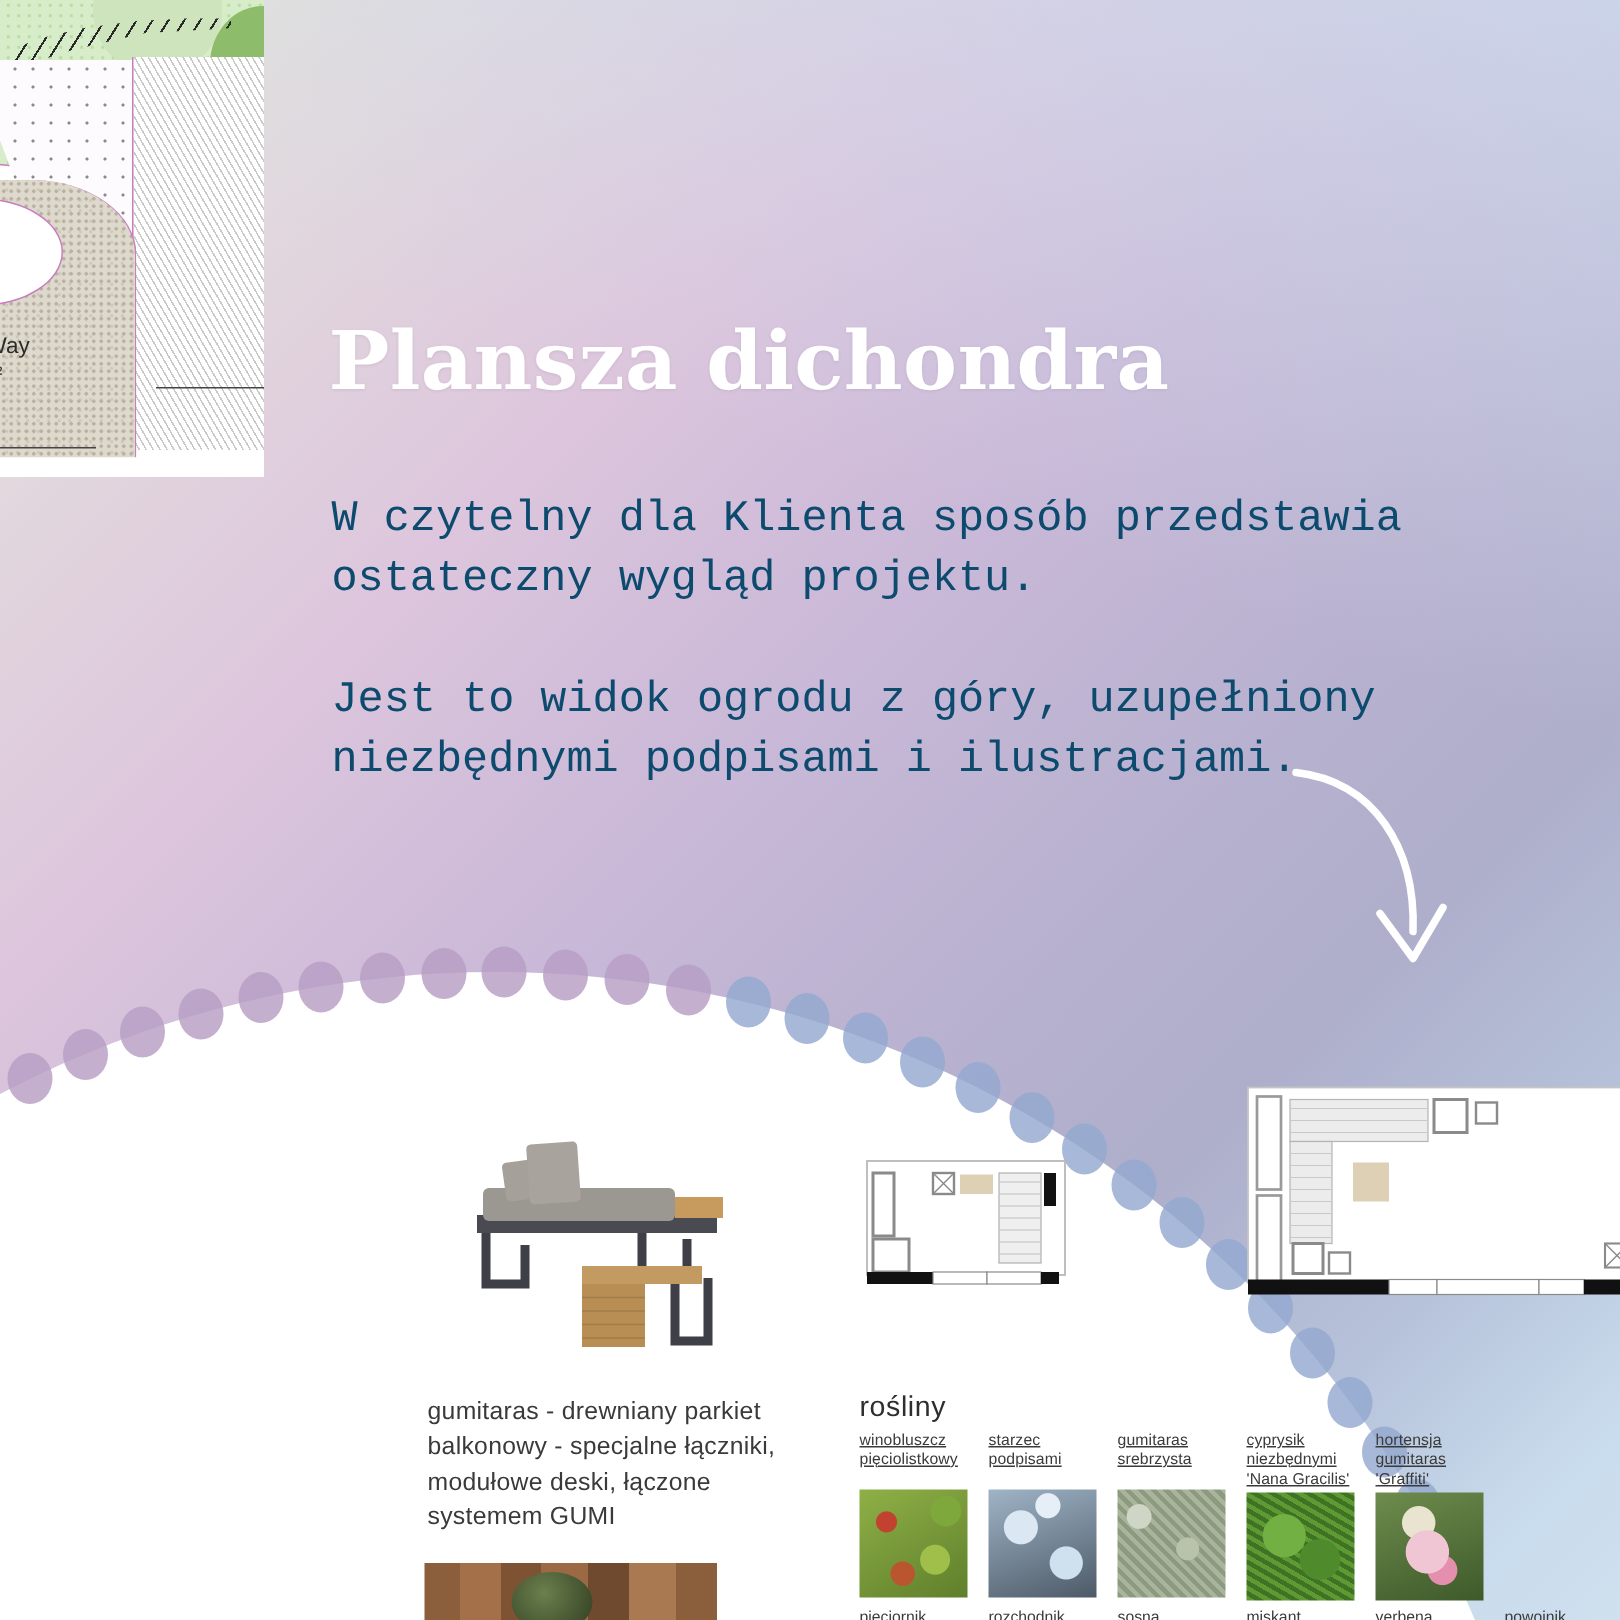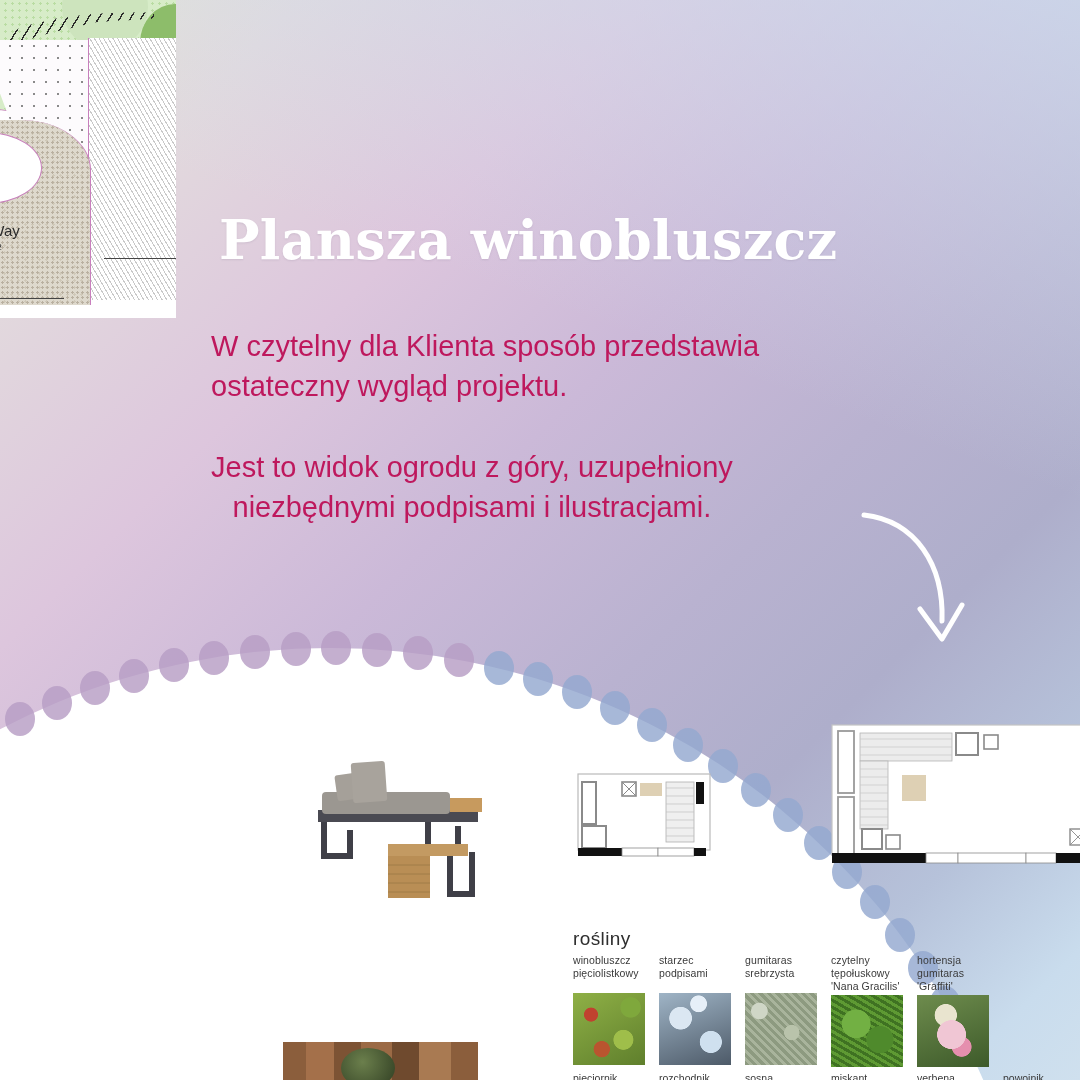--- a/index.html
+++ b/index.html
@@ -111,26 +111,26 @@
 
   
   .headline{
     position:absolute;left:219px;top:208px;
     font-family:"DejaVu Serif","Liberation Serif",serif;
     font-weight:700;font-size:54px;color:#ffffff;letter-spacing:.2px;
     white-space:nowrap;
     text-shadow:0 1px 2px rgba(120,110,140,.18);
   }
   .para{
-    position:absolute;left:211px;
-    font-family:Liberation Sans, sans-serif;
-    font-size:29px;line-height:1.38;color:#be185d;
+    position:absolute;left:221px;
+    font-family:Liberation Mono, monospace;
+    font-size:29px;line-height:1.38;color:#0c4a6e;
   }
   .para.p1{top:326px;}
-  .para.p2{top:447px;text-align:center;}
+  .para.p2{top:447px;}
 
   
   .arrow{position:absolute;left:858px;top:505px;width:120px;height:150px;}
 
   
   .dotline{
     position:absolute;left:0;top:1040px;width:252px;height:6px;
     background-image:radial-gradient(#ffffff 2.4px, transparent 2.6px);
     background-size:11px 6px;background-repeat:repeat-x;
   }
@@ -163,21 +163,21 @@
   .plants{position:absolute;left:573px;top:928px;width:507px;}
   .plants-title{
     font-family:"Liberation Sans",sans-serif;
     font-size:19px;color:#2e2e2e;letter-spacing:.4px;margin:0 0 4px 0;
   }
   .plant-row{display:flex;gap:14px;align-items:flex-start;}
   .plant{width:72px;}
   .plant .pname{
     font-family:"Liberation Sans",sans-serif;
     font-size:10.5px;line-height:1.22;color:#3a3a3a;
-    min-height:36px;letter-spacing:.1px;
+    min-height:36px;letter-spacing:.1px;text-decoration:underline;
   }
   .plant .pimg{width:72px;height:72px;margin-top:3px;}
   .plant-row2{display:flex;gap:14px;margin-top:5px;}
   .plant-row2 .pname2{
     width:72px;font-family:"Liberation Sans",sans-serif;
     font-size:10.5px;line-height:1.22;color:#3a3a3a;
   }
 
   
   .pi1{background:
@@ -259,21 +259,21 @@
     <div class="gravel"></div>
     <div class="curvewhite"></div>
     <div class="measure"></div>
     <div class="measure2"></div>
     <div class="lbl">
       <span>rraWay</span>
       <span class="area">41m²</span>
     </div>
   </div>
 
-  <div class="headline">Plansza winobluszcz</div>
+  <div class="headline">Plansza dichondra</div>
 
   <div class="para p1" style="white-space: pre-line;">W czytelny dla Klienta sposób przedstawia
 ostateczny wygląd projektu.</div>
   <div class="para p2" style="white-space: pre-line;">Jest to widok ogrodu z góry, uzupełniony
 niezbędnymi podpisami i ilustracjami.</div>
 
   <div class="arrow">
     <svg width="120" height="150" viewBox="0 0 120 150">
       <path d="M6 10 C 58 16, 86 60, 84 116" fill="none" stroke="#ffffff" stroke-width="5" stroke-linecap="round"></path>
       <path d="M62 104 L84 134 L104 100" fill="none" stroke="#ffffff" stroke-width="5" stroke-linecap="round" stroke-linejoin="round"></path>
@@ -349,40 +349,41 @@
       <line x1="252" y1="124" x2="268" y2="140" stroke="#8a8a8a" stroke-width="0.9"></line>
       <line x1="268" y1="124" x2="252" y2="140" stroke="#8a8a8a" stroke-width="0.9"></line>
       <rect x="14" y="148" width="94" height="10" fill="#111"></rect>
       <rect x="108" y="148" width="32" height="10" fill="#fff" stroke="#8a8a8a" stroke-width="0.8"></rect>
       <rect x="140" y="148" width="68" height="10" fill="#fff" stroke="#8a8a8a" stroke-width="0.8"></rect>
       <rect x="208" y="148" width="30" height="10" fill="#fff" stroke="#8a8a8a" stroke-width="0.8"></rect>
       <rect x="238" y="148" width="26" height="10" fill="#111"></rect>
     </svg>
   </div>
 
+  <div class="cap-furn">gumitaras - drewniany parkiet balkonowy - specjalne łączniki, modułowe deski, łączone systemem GUMI</div>
 
   <div class="deck-photo"></div>
 
   <div class="plants">
     <div class="plants-title">rośliny</div>
     <div class="plant-row" id="plantrow">
         <div class="plant">
           <div class="pname">winobluszcz pięciolistkowy</div>
           <div class="pimg pi1"></div>
         </div>
         <div class="plant">
           <div class="pname">starzec podpisami</div>
           <div class="pimg pi2"></div>
         </div>
         <div class="plant">
           <div class="pname">gumitaras srebrzysta</div>
           <div class="pimg pi3"></div>
         </div>
         <div class="plant">
-          <div class="pname">czytelny tępołuskowy 'Nana Gracilis'</div>
+          <div class="pname">cyprysik niezbędnymi 'Nana Gracilis'</div>
           <div class="pimg pi4"></div>
         </div>
         <div class="plant">
           <div class="pname">hortensja gumitaras 'Graffiti'</div>
           <div class="pimg pi6"></div>
         </div>
       </div>
     <div class="plant-row2" id="plantrow2">
         <div class="pname2">pięciornik</div>
         <div class="pname2">rozchodnik</div>

